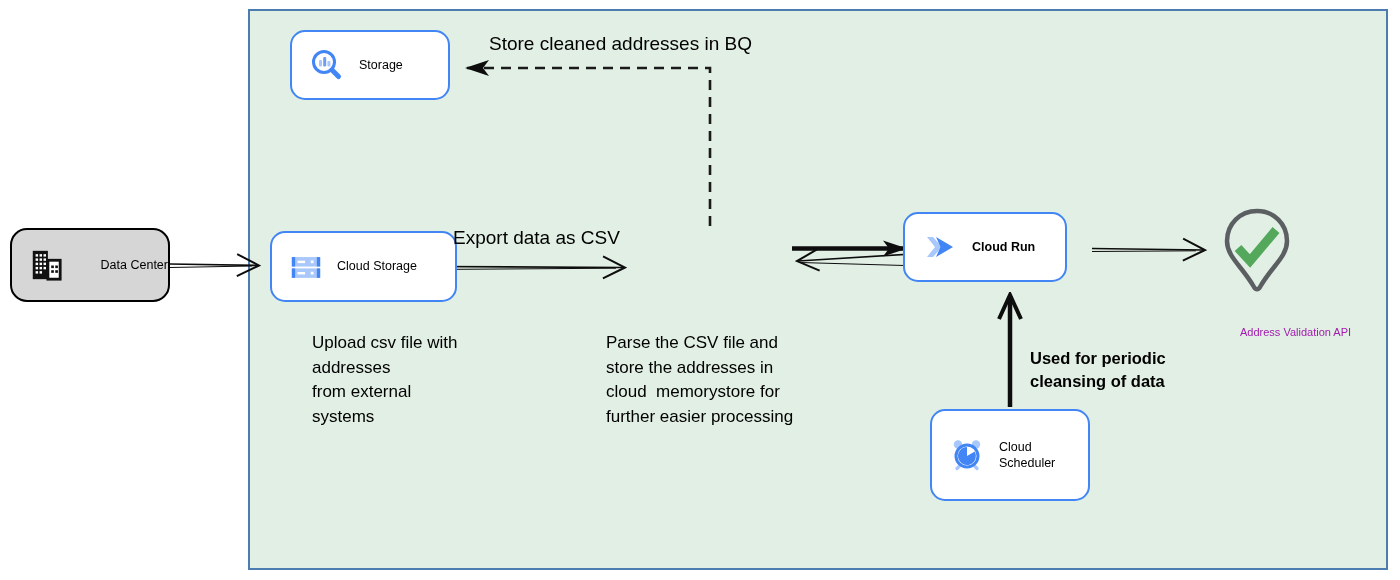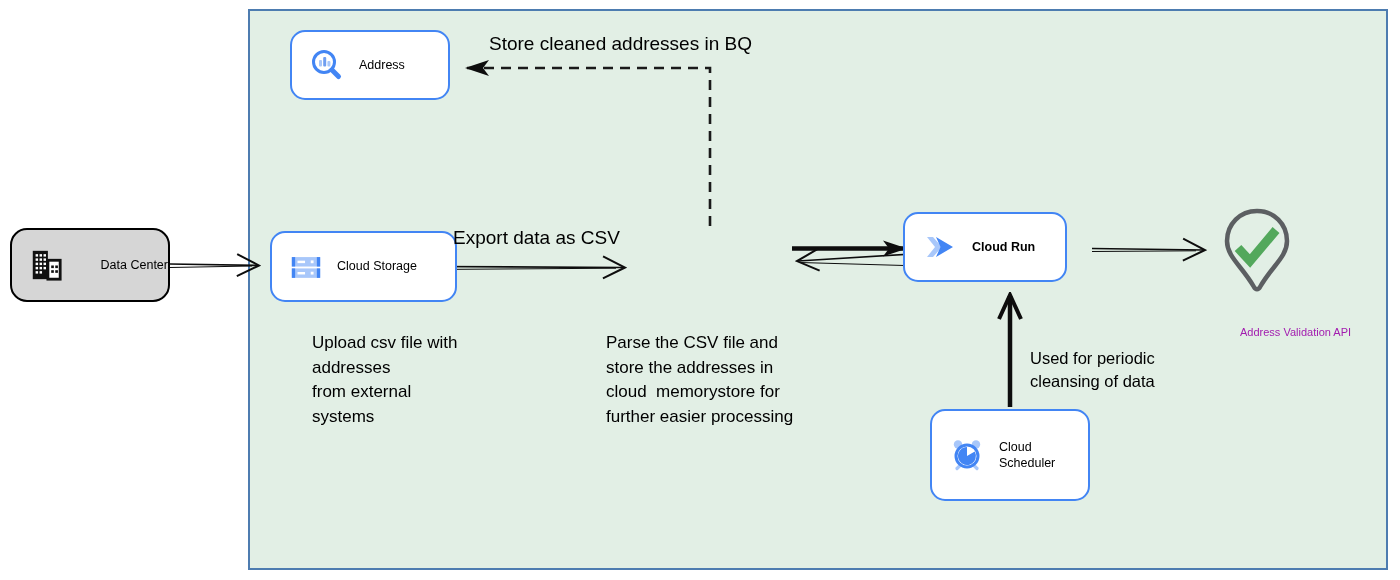--- a/index.html
+++ b/index.html
@@ -34,21 +34,21 @@
   .ic-light{fill:var(--icon-blue-light,#a8c7fa);}
   .ic-black{fill:#111111;}
   .ic-white{fill:#ffffff;}
   .ic-stroke-blue{stroke:var(--icon-blue,#4285f4);fill:none;}
   .ic-stroke-light{stroke:var(--icon-blue-light,#a8c7fa);fill:none;}
 
   
   .note{position:absolute;color:#000;white-space:pre-wrap;z-index:2;}
   .note-big{font-size:19px;line-height:1.2;}
   .note-body{font-size:17px;line-height:24.5px;}
-  .note-sched{font-size:16.5px;line-height:23px;}
+  .note-sched{font-size:16.5px;line-height:23px;font-weight:bold;}
 
   
   .pin-wrap{position:absolute;left:1220px;top:207px;width:74px;height:102px;z-index:2;}
   .pin-path{stroke:var(--pin-outline,#5c5f62);stroke-width:4.5;fill:none;}
   .check{stroke:var(--check-green,#53a85c);stroke-width:9;fill:none;}
   .pin-label{position:absolute;left:1240px;top:325px;width:142px;
              font-size:11px;line-height:1.35;color:#a21caf;z-index:2;}
 </style>
 </head>
 <body>
@@ -120,21 +120,21 @@
   <div class="node" style="left:290px;top:30px;width:160px;height:70px;">
     <span class="icon">
       <svg width="36" height="36" viewBox="0 0 36 36">
         <circle class="ic-stroke-blue" cx="15" cy="15" r="10.5" fill="#ffffff" stroke-width="3"></circle>
         <rect class="ic-light" x="10" y="13" width="3" height="6.5" rx="1"></rect>
         <rect class="ic-mid" x="14.2" y="10" width="3" height="9.5" rx="1"></rect>
         <rect class="ic-light" x="18.4" y="14" width="3" height="5.5" rx="1"></rect>
         <line x1="23" y1="23" x2="29.5" y2="29.5" stroke="#4285f4" stroke-width="5" stroke-linecap="round"></line>
       </svg>
     </span>
-    <span class="nlabel">Address</span>
+    <span class="nlabel">Storage</span>
   </div>
 
   <div class="node" style="left:270px;top:231px;width:187px;height:71px;">
     <span class="icon">
       <svg width="34" height="34" viewBox="0 0 36 36">
         <g>
           <rect class="ic-light" x="3" y="7.5" width="30" height="10"></rect>
           <rect class="ic-blue" x="3" y="7.5" width="3.5" height="10"></rect>
           <rect class="ic-blue" x="29.5" y="7.5" width="3.5" height="10"></rect>
           <rect class="ic-white" x="9" y="11.3" width="8" height="2.6"></rect>

